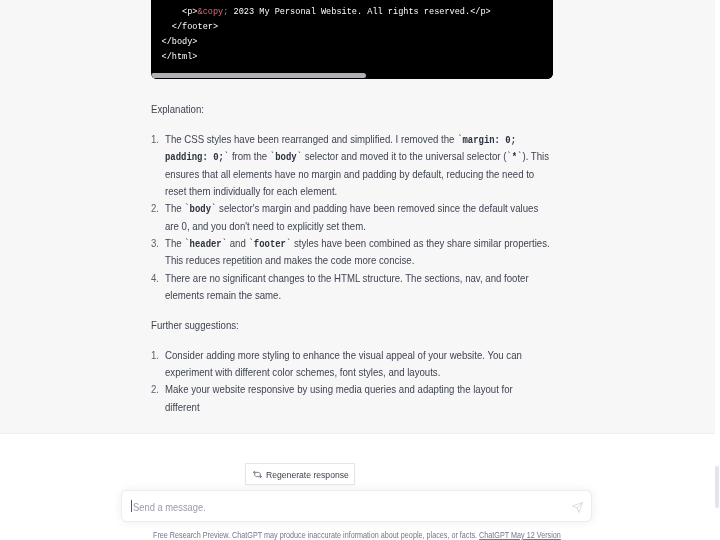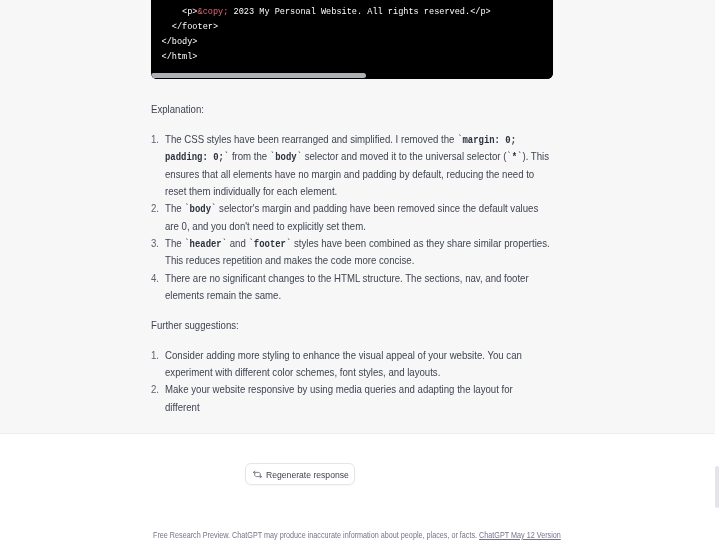--- a/index.html
+++ b/index.html
@@ -40,21 +40,21 @@
   #suglist{margin-top:12.5px;}
   .prose .gap{height:12.5px;}
   code{font-family:"Liberation Mono","DejaVu Sans Mono",monospace;
        font-size:10.2px;font-weight:700;color:#2b313d;letter-spacing:0px;line-height:0;}
   .tick{font-family:"Liberation Mono","DejaVu Sans Mono",monospace;font-size:10.2px;color:#2b313d;line-height:0;}
 
   
   .bottom{position:absolute;left:0;top:434px;width:720px;height:106px;background:#ffffff;}
   .btnrow{position:absolute;left:245px;top:29px;width:223px;height:22px;}
   .abtn{position:absolute;top:0;display:flex;align-items:center;height:22px;
-        border:1px solid #e6e6e8;border-radius:6px;background:#ffffff;
+        border:1px solid #e6e6e8;border-radius:0;background:#ffffff;
         color:#40414f;box-sizing:border-box;padding:0;
         box-shadow:0 1px 2px rgba(0,0,0,0.04);}
   #btn-regen{left:0;width:110px;}
   #btn-cont{left:116px;width:107px;}
   .abtn .ico{position:absolute;top:50%;margin-top:-5.5px;width:11px;height:11px;}
   #btn-regen .ico{left:6px;}
   #btn-cont .ico{left:7px;}
   .abtn .lbl{position:absolute;top:50%;margin-top:-6.5px;font-size:9.85px;line-height:13px;
              transform:scaleX(0.875);transform-origin:0 50%;white-space:nowrap;color:#40414f;}
   #btn-regen .lbl{left:20.2px;}
@@ -128,20 +128,32 @@
             <path d="M2.2 4.9h7.0a3.0 3.0 0 0 1 2.6 4.6"></path>
             <path d="M13.8 11.1h-7.0a3.0 3.0 0 0 1-2.6-4.6"></path>
             <polyline points="4.2 3.1 2.2 4.9 4.2 6.7"></polyline>
             <polyline points="11.8 12.9 13.8 11.1 11.8 9.3"></polyline>
           </svg>
         </span>
         <span class="lbl">Regenerate response</span>
       </button>
     </div>
 
+    <div class="composer">
+      <div class="caret"></div>
+      <div class="placeholder">Send a message.</div>
+      <div class="sendbtn">
+        <span>
+          <svg width="11" height="11" viewBox="0 0 16 16" fill="none" stroke="#d2d2dc" stroke-width="1.15" stroke-linecap="round" stroke-linejoin="round">
+            <line x1="15.2" y1="0.8" x2="7.3" y2="8.7"></line>
+            <polygon points="15.2 0.8 10.1 15.2 7.3 8.7 0.8 5.9 15.2 0.8"></polygon>
+          </svg>
+        </span>
+      </div>
+    </div>
 
     <div class="disclaimer">
       <span>Free Research Preview. ChatGPT may produce inaccurate information about people, places, or facts. </span><a href="#">ChatGPT May 12 Version</a>
     </div>
   </div>
 
   <div class="vtrack">
     <div class="vthumb"></div>
   </div>
 </div>

